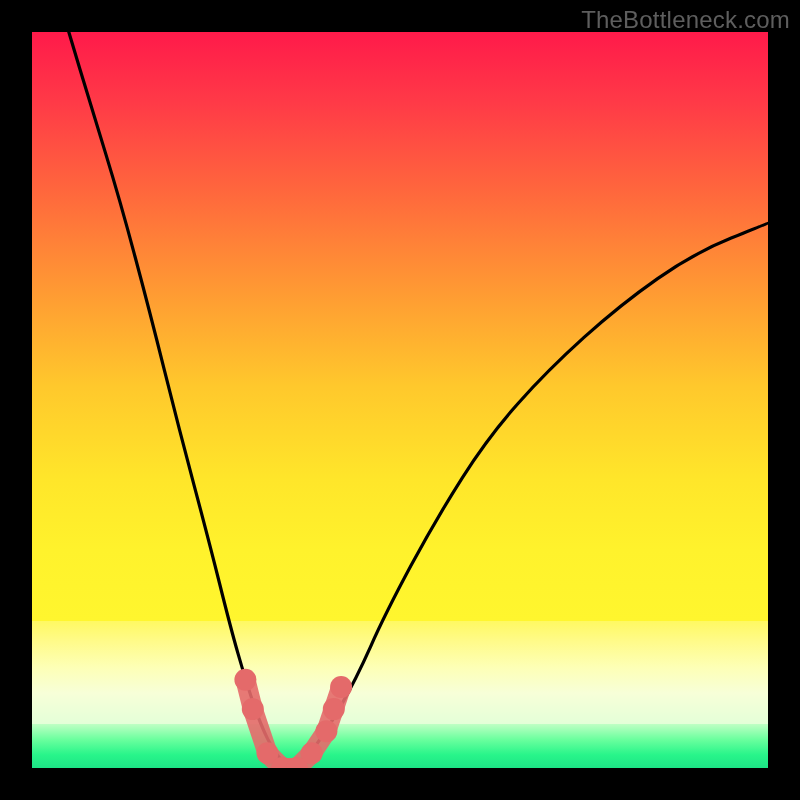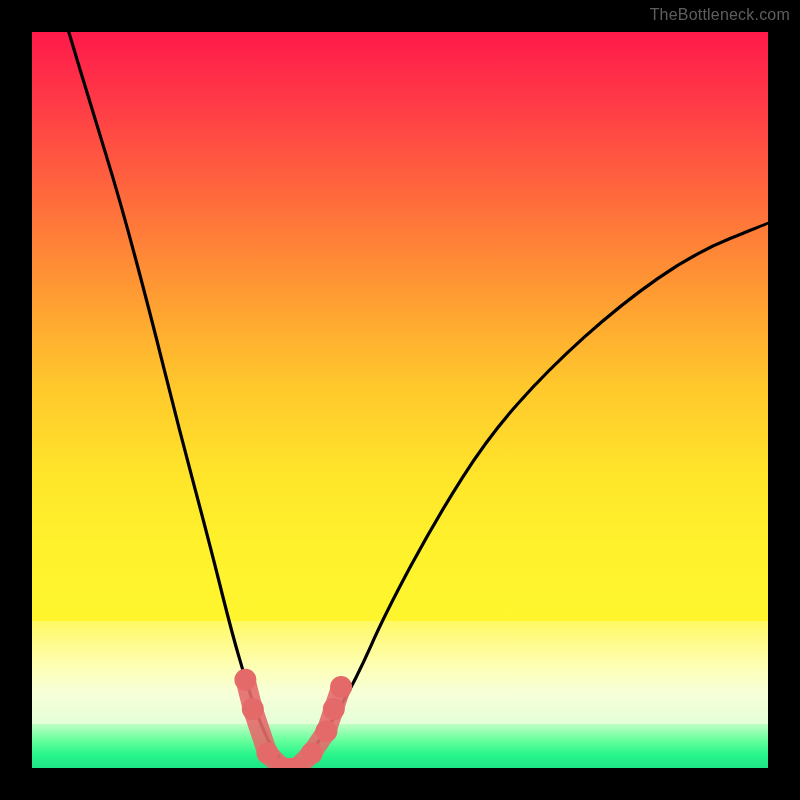--- a/index.html
+++ b/index.html
@@ -68,21 +68,21 @@
     position: absolute;
     left: 0; top: 0;
     width: 100%;
     height: 100%;
   }
   .watermark {
     position: absolute;
     top: 6px;
     right: 10px;
     color: #5e5e5e;
-    font-size: 16px;
+    font-size: 24px;
     letter-spacing: 0.2px;
     font-weight: 400;
   }
 </style>
 </head>
 <body>
 
 <div class="frame">
   <div class="plot">
     <div class="grad-top"></div>

